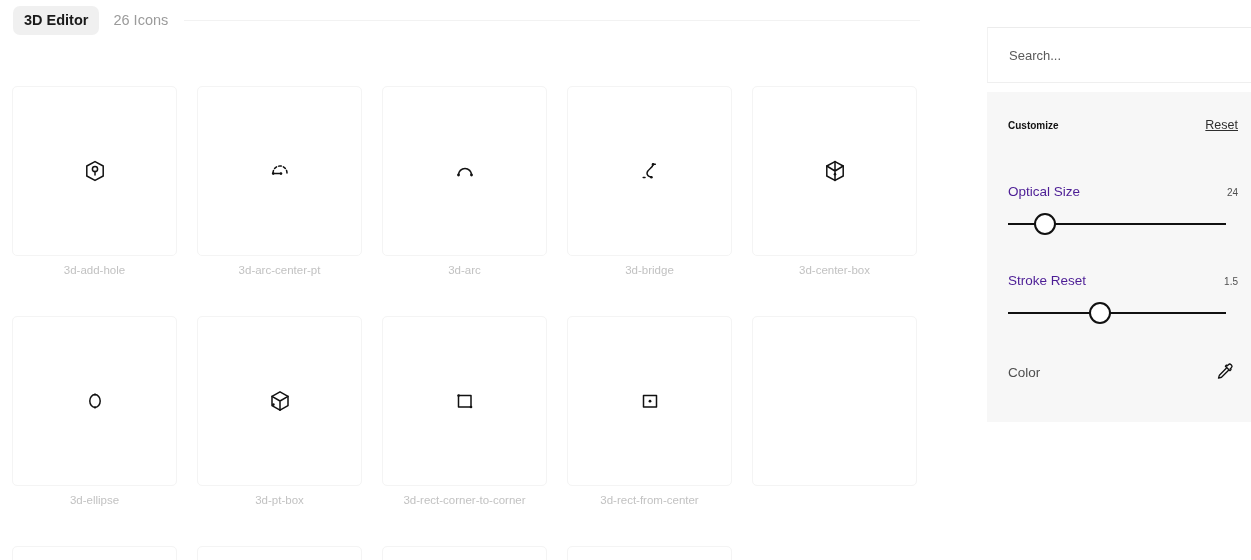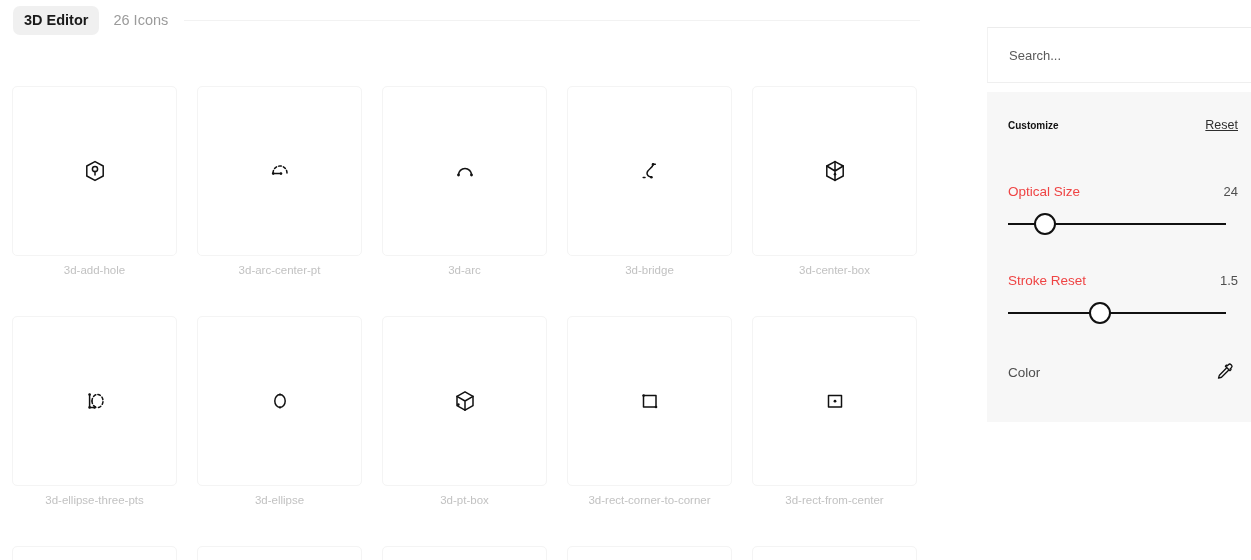--- a/index.html
+++ b/index.html
@@ -87,22 +87,22 @@
   .cust-reset {
     font-size: 12.5px; color: #2f2f2f; text-decoration: underline;
     cursor: pointer;
   }
 
   .ctrl { margin-bottom: 38px; }
   .ctrl-row {
     display: flex; align-items: baseline; justify-content: space-between;
     margin-bottom: 14px;
   }
-  .ctrl-label { font-size: 13.5px; color: #ef4444; }
-  .ctrl-value { font-size: 13px; color: #4f4f4f; }
+  .ctrl-label { font-size: 13.5px; color: #4c1d95; }
+  .ctrl-value { font-size: 10px; color: #4f4f4f; }
 
   .slider { position: relative; height: 22px; }
   .slider-track {
     position: absolute; left: 0; top: 10px; right: 12px;
     height: 2px; background: #111111;
   }
   .slider-thumb {
     position: absolute; top: 0; width: 22px; height: 22px;
     margin-left: -11px; border-radius: 50%;
     background: #ffffff; border: 2px solid #111111;
@@ -184,35 +184,20 @@
         <div class="cell-box">
           <span class="glyph">
             <svg viewBox="0 0 24 24" width="24" height="24" fill="none" stroke="#111" stroke-width="1.5" stroke-linecap="round" stroke-linejoin="round">
               <path d="M12 2.6 20.2 7v10L12 21.4 3.8 17V7z"></path>
               <path d="M12 2.6V12M12 12 3.8 7M12 12l8.2-5M12 12v9.4"></path>
               <circle cx="12" cy="15.2" r="1.3" fill="#111" stroke="none"></circle>
             </svg>
           </span>
         </div>
         <div class="cell-label">3d-center-box</div>
-      </div>
-      <div class="cell">
-        <div class="cell-box">
-          <span class="glyph">
-            <svg viewBox="0 0 24 24" width="24" height="24" fill="none" stroke="#111" stroke-width="1.5" stroke-linecap="round" stroke-linejoin="round">
-              <path d="M9 12a5.5 6.5 0 1 1 5.5 6.5" stroke-dasharray="2.6 2.2"></path>
-              <path d="M9 12a5.5 6.5 0 0 0 5.5 6.5" stroke-dasharray="2.6 2.2"></path>
-              <path d="M6.6 5.6v12.8M6.6 18.4h5"></path>
-              <circle cx="6.6" cy="5.6" r="1.3" fill="#111" stroke="none"></circle>
-              <circle cx="6.6" cy="18.4" r="1.3" fill="#111" stroke="none"></circle>
-              <circle cx="11.6" cy="18.4" r="1.3" fill="#111" stroke="none"></circle>
-            </svg>
-          </span>
-        </div>
-        <div class="cell-label">3d-ellipse-three-pts</div>
       </div>
       <div class="cell">
         <div class="cell-box">
           <span class="glyph">
             <svg viewBox="0 0 24 24" width="24" height="24" fill="none" stroke="#111" stroke-width="1.5" stroke-linecap="round" stroke-linejoin="round">
               <ellipse cx="12" cy="12" rx="5.2" ry="6.4"></ellipse>
               <circle cx="12" cy="5.6" r="1.1" fill="#111" stroke="none"></circle>
               <circle cx="12" cy="18.4" r="1.1" fill="#111" stroke="none"></circle>
             </svg>
           </span>

